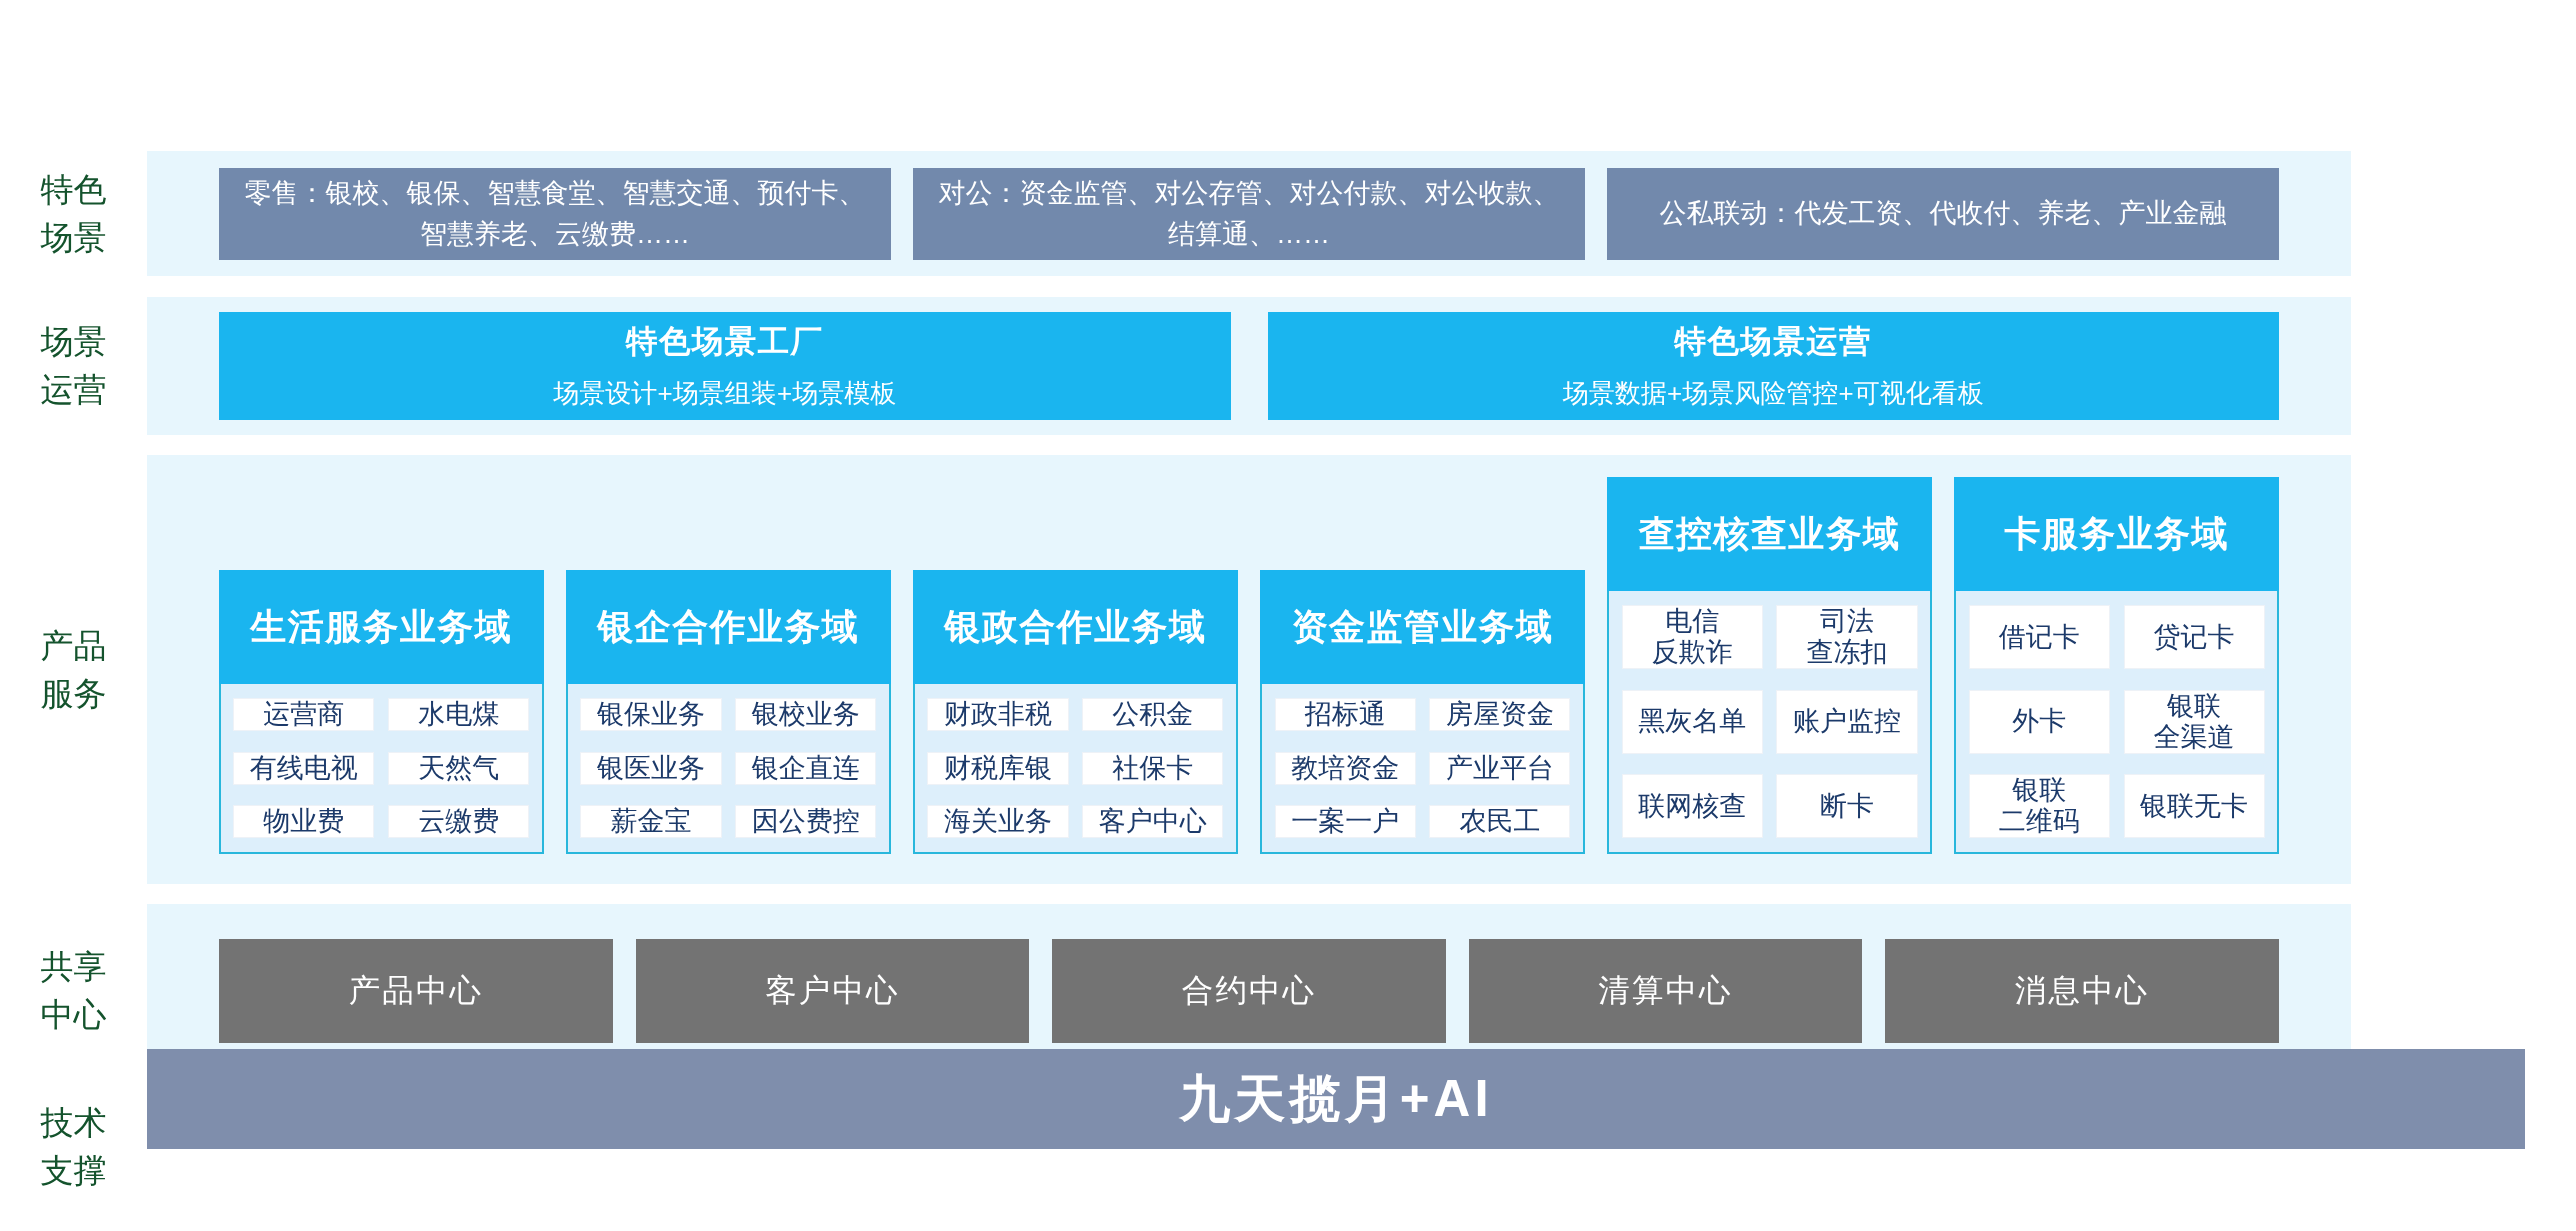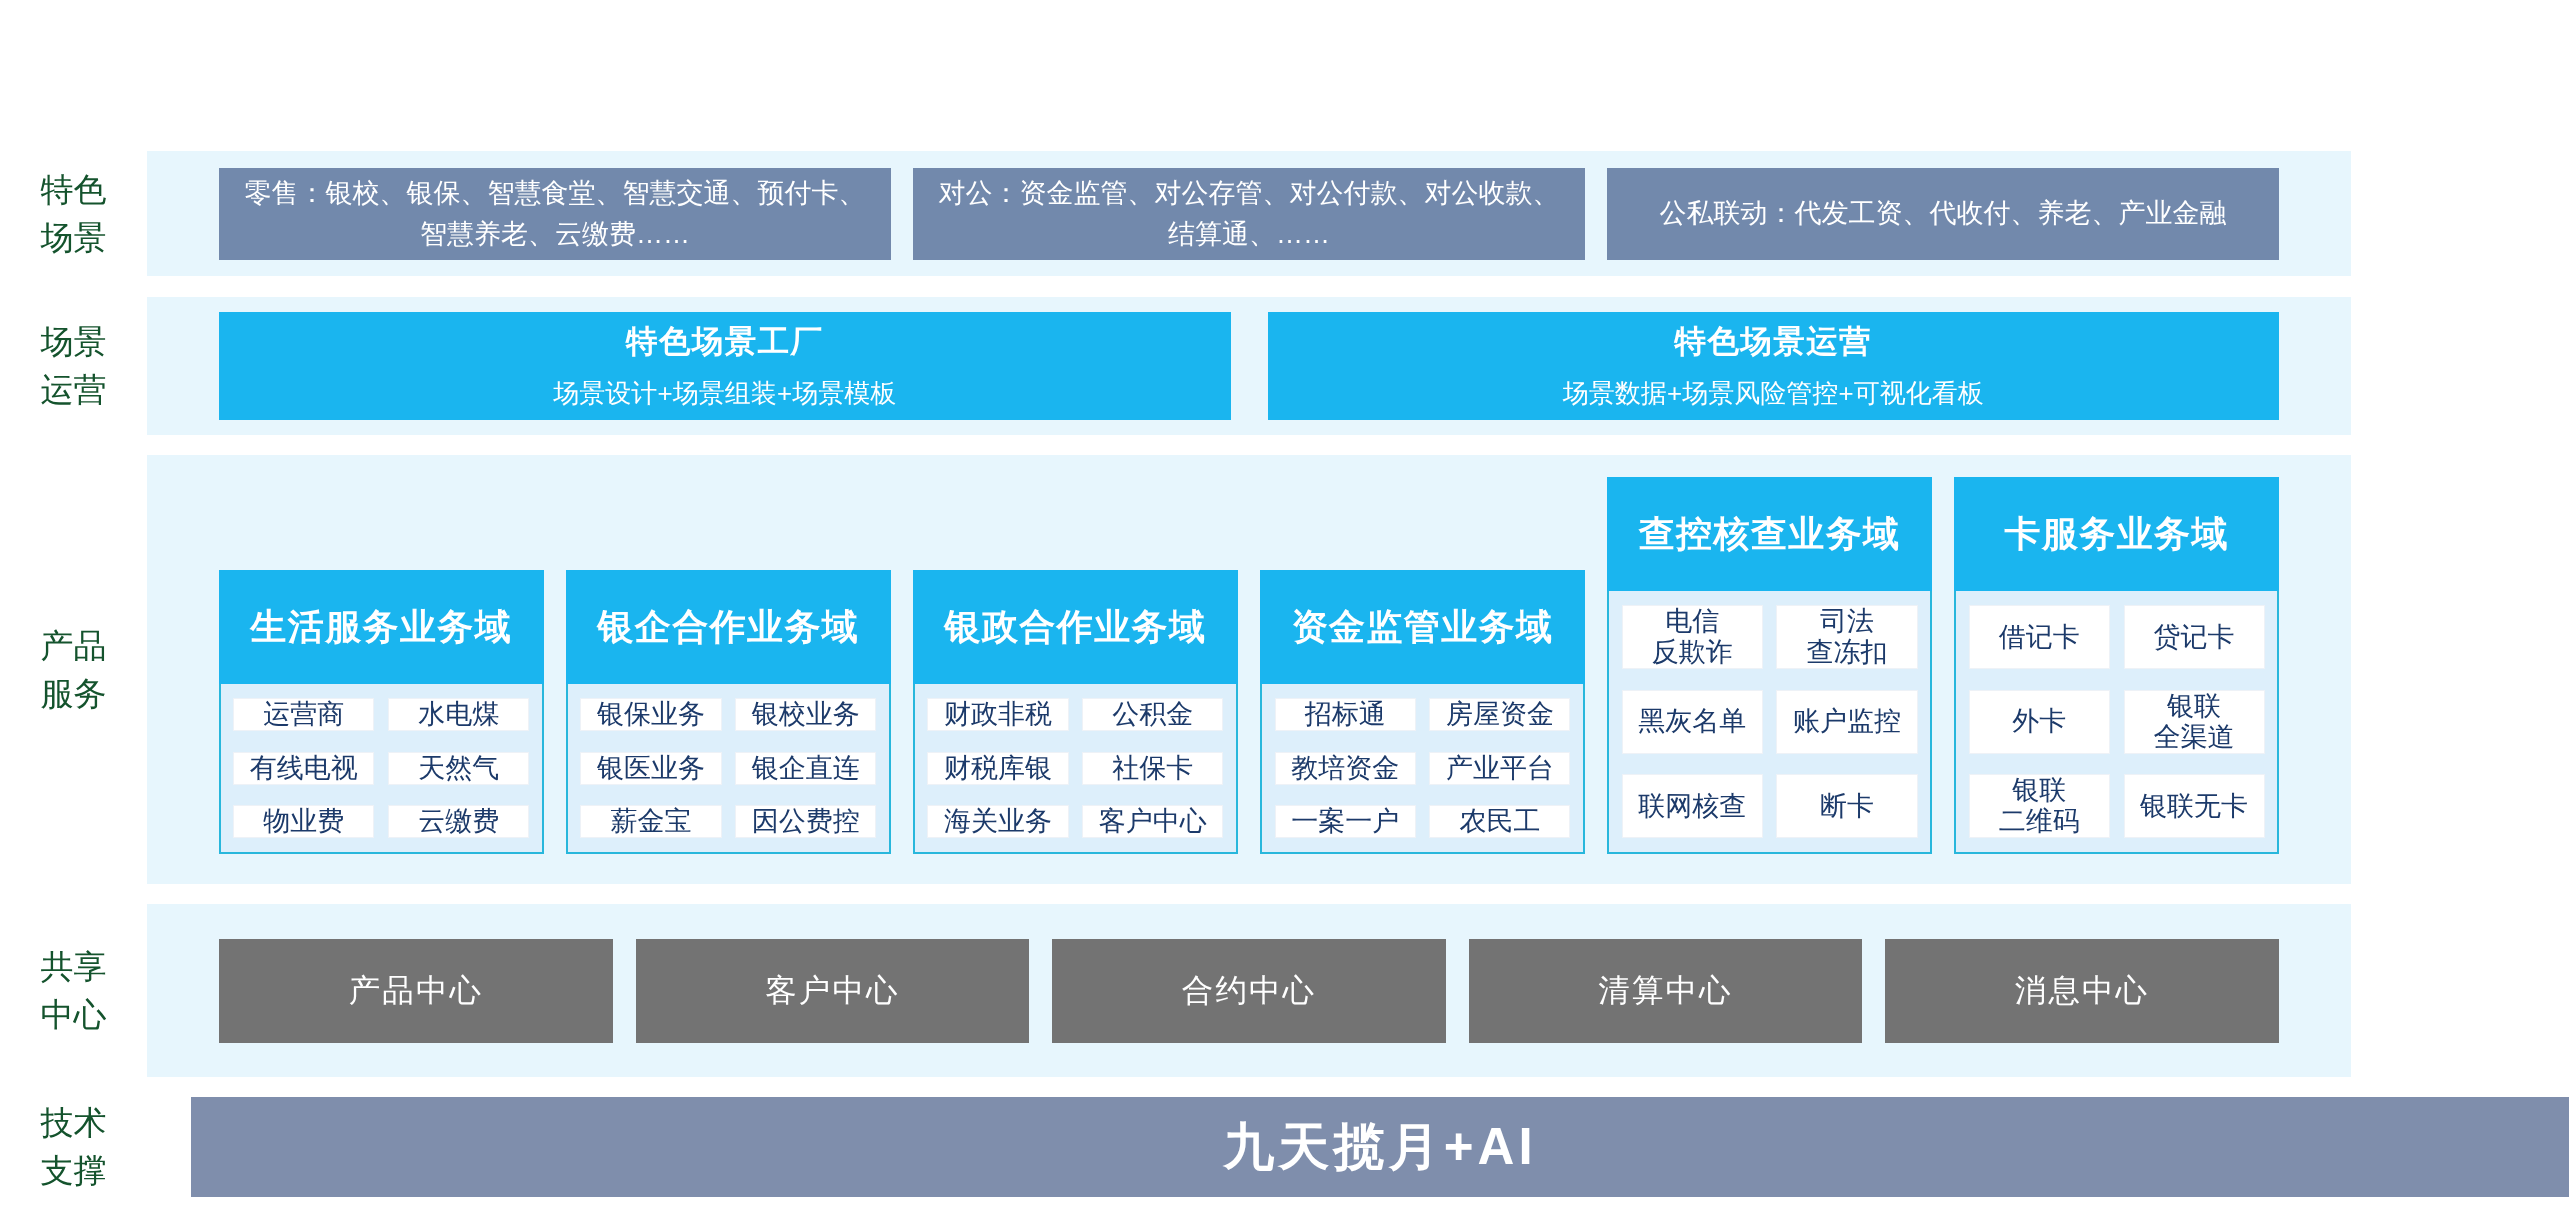--- a/index.html
+++ b/index.html
@@ -78,24 +78,24 @@
   }
 
   .band-shared { top:904px; height:173px; padding:0 72px; gap:22.6px; }
   .center-box {
     flex:1; height:104px; background:#737373; color:#ffffff;
     font-size:31.5px; letter-spacing:2.1px;
     display:flex; align-items:center; justify-content:center;
   }
 
   .tech-bar {
-    position:absolute; left:147px; top:1097px; width:2378px; height:100px;
+    position:absolute; left:147px; top:1049px; width:2378px; height:100px;
     background:#7f8eac; color:#ffffff;
     font-size:51px; font-weight:bold; letter-spacing:4.1px;
-    display:flex; align-items:center; justify-content:center;margin-left:44px;
+    display:flex; align-items:center; justify-content:center;
   }
 </style>
 </head>
 <body>
 
 <div class="stage">
 
 
   <div class="side-label" id="lbl-scenes">特色
 场景</div>

